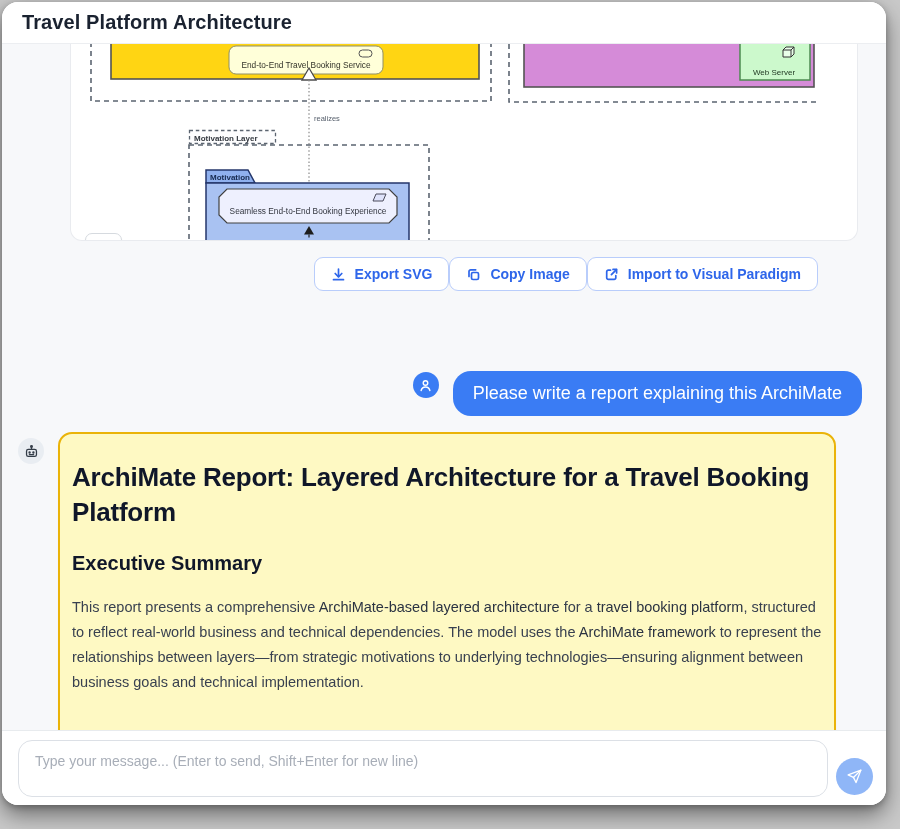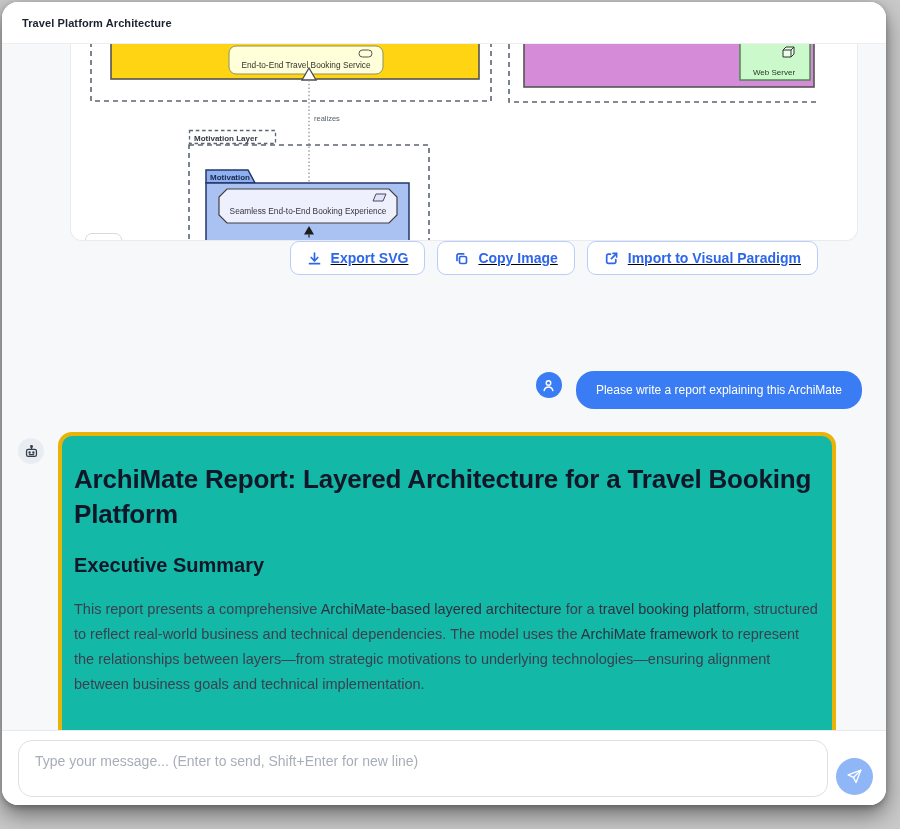--- a/index.html
+++ b/index.html
@@ -6,50 +6,50 @@
   html,body { width:900px; height:829px; }
   body { font-family:"Liberation Sans","DejaVu Sans",sans-serif; }
   .stage { position:relative; width:900px; height:829px; background:#c9c9c9; overflow:hidden; }
   .app { position:absolute; left:2px; top:2px; width:884px; height:803px; background:#ffffff;
          border-radius:16px; overflow:hidden;
          box-shadow:0 10px 22px rgba(0,0,0,.45), 0 2px 6px rgba(0,0,0,.25); }
 
   
   .header { position:absolute; left:0; top:0; right:0; height:42px; background:#fff;
             border-bottom:1px solid #eceef1; display:flex; align-items:center; padding:0 20px; z-index:6; }
-  .header-title { font-size:11px; font-weight:bold; color:#1a2230; letter-spacing:.1px; }
+  .header-title { font-size:20px; font-weight:bold; color:#1a2230; letter-spacing:.1px; }
 
   
   .chat { position:absolute; left:0; top:42px; right:0; bottom:75px; background:#f7f8fa; overflow:hidden; }
 
   
   .diagram-card { position:absolute; left:68px; top:0; width:788px; height:197px; background:#fff;
                   border:1px solid #e9ebef; border-top:none; border-radius:0 0 12px 12px; overflow:hidden; }
   .diagram-card svg { display:block; }
   .zoom-badge { position:absolute; left:14px; top:161px; width:37px; height:24px; background:#fff;
                 border:1px solid #d6dadf; border-radius:7px; display:flex; align-items:center; justify-content:center;
                 font-size:11.5px; color:#4a5560; box-shadow:0 1px 2px rgba(0,0,0,.05);margin-top:28px; }
 
   
-  .actions { position:absolute; top:197px; right:68px; display:flex; gap:12px;text-decoration:underline; }
+  .actions { position:absolute; top:213px; right:68px; display:flex; gap:0; }
   .act-btn { display:flex; align-items:center; gap:9px; height:34px; padding:0 16px; background:#fff;
              border:1.5px solid #b9cdfb; border-radius:9px; color:#2e66ea; font-size:14px; font-weight:bold;
              cursor:pointer; font-family:inherit; }
   .act-btn svg { flex:0 0 auto; }
 
   
   .user-row { position:absolute; top:327px; right:24px; display:flex; gap:14px; align-items:flex-start; }
   .avatar { width:26px; height:26px; border-radius:50%; display:flex; align-items:center; justify-content:center; flex:0 0 auto; }
   .avatar.user { background:#3a7cf4; margin-top:1px; }
-  .bubble { background:#3a7cf4; color:#fff; border-radius:18px; padding:12px 20px; font-size:12px; max-width:560px; }
+  .bubble { background:#3a7cf4; color:#fff; border-radius:18px; padding:12px 20px; font-size:18px; max-width:560px; }
 
   
   .bot-row { position:absolute; top:388px; left:16px; right:50px; display:flex; gap:14px; align-items:flex-start; }
   .avatar.bot { background:#e9edf2; margin-top:6px; }
-  .report-card { flex:1; background:#14b8a6; border:4px solid #eab308; border-radius:14px;
+  .report-card { flex:1; background:#fef9c3; border:2px solid #eab308; border-radius:14px;
                  padding:26px 12px 20px 12px; height:330px; box-shadow:0 1px 2px rgba(16,24,40,.03); }
   .report-title { font-size:26px; line-height:35px; font-weight:800; color:#101729; letter-spacing:-.2px; }
   .report-h2 { font-size:20px; font-weight:800; color:#101729; margin-top:22px; }
   .report-p { font-size:14.5px; line-height:25px; color:#394150; margin-top:20px; }
   .report-p .b { font-weight:normal; color:#2b3342; }
 
   
   .footer { position:absolute; left:0; right:0; bottom:0; height:75px; background:#fff; border-top:1px solid #e8ebee; }
   .composer-input { position:absolute; left:16px; top:9px; width:810px; height:57px; border:1px solid #dce0e6;
                     border-radius:14px; padding:12px 16px; font-size:14px; color:#333; resize:none; outline:none;

